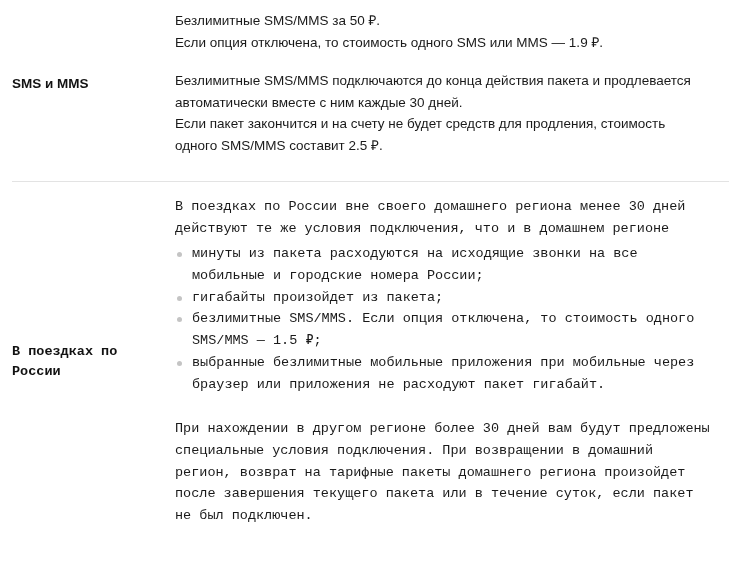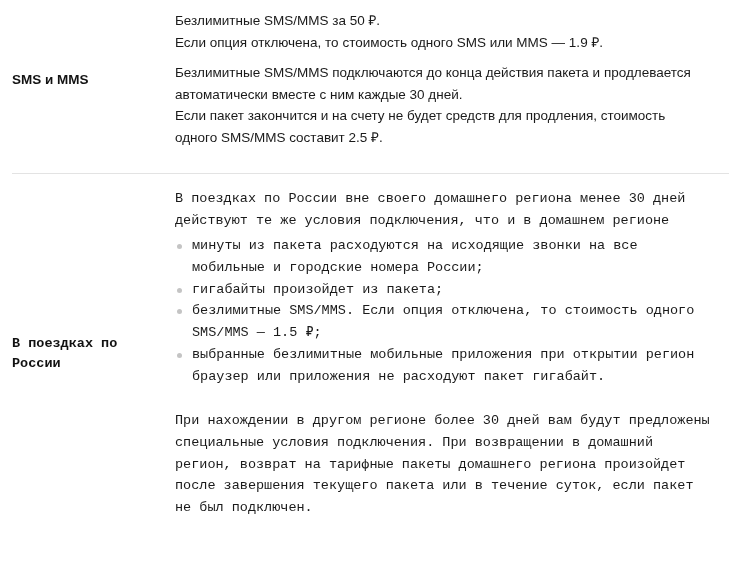--- a/index.html
+++ b/index.html
@@ -44,21 +44,21 @@
     color: #1a1a1a;
     line-height: 1.62;
   }
   .para {
     margin: 0;
   }
   .para + .para {
     margin-top: 0px;
   }
   .para.gap-before {
-    margin-top: 8px;
+    margin-top: 16px;
   }
   .para.gap-before-lg {
     margin-top: 22px;
   }
   .bullets {
     list-style: none;
     margin: 3px 0 0 0;
     padding: 0;
   }
   .bullets li {
@@ -114,19 +114,19 @@
   </div>
 
   <div class="section travel-section">
     <div class="section-term">В поездках по России</div>
     <div class="section-body">
       <p class="para">В поездках по России вне своего домашнего региона менее 30 дней действуют те же условия подключения, что и в домашнем регионе</p>
       <ul class="bullets">
         <li>минуты из пакета расходуются на исходящие звонки на все мобильные и городские номера России;</li>
         <li>гигабайты произойдет из пакета;</li>
         <li>безлимитные SMS/MMS. Если опция отключена, то стоимость одного SMS/MMS — 1.5 ₽;</li>
-        <li>выбранные безлимитные мобильные приложения при открытии регион браузер или приложения не расходуют пакет гигабайт.</li>
+        <li>выбранные безлимитные мобильные приложения при мобильные через браузер или приложения не расходуют пакет гигабайт.</li>
       </ul>
       <p class="para gap-before-lg">При нахождении в другом регионе более 30 дней вам будут предложены специальные условия подключения. При возвращении в домашний регион, возврат на тарифные пакеты домашнего региона произойдет после завершения текущего пакета или в течение суток, если пакет не был подключен.</p>
     </div>
   </div>
 
 </div>
 
 </body></html>

